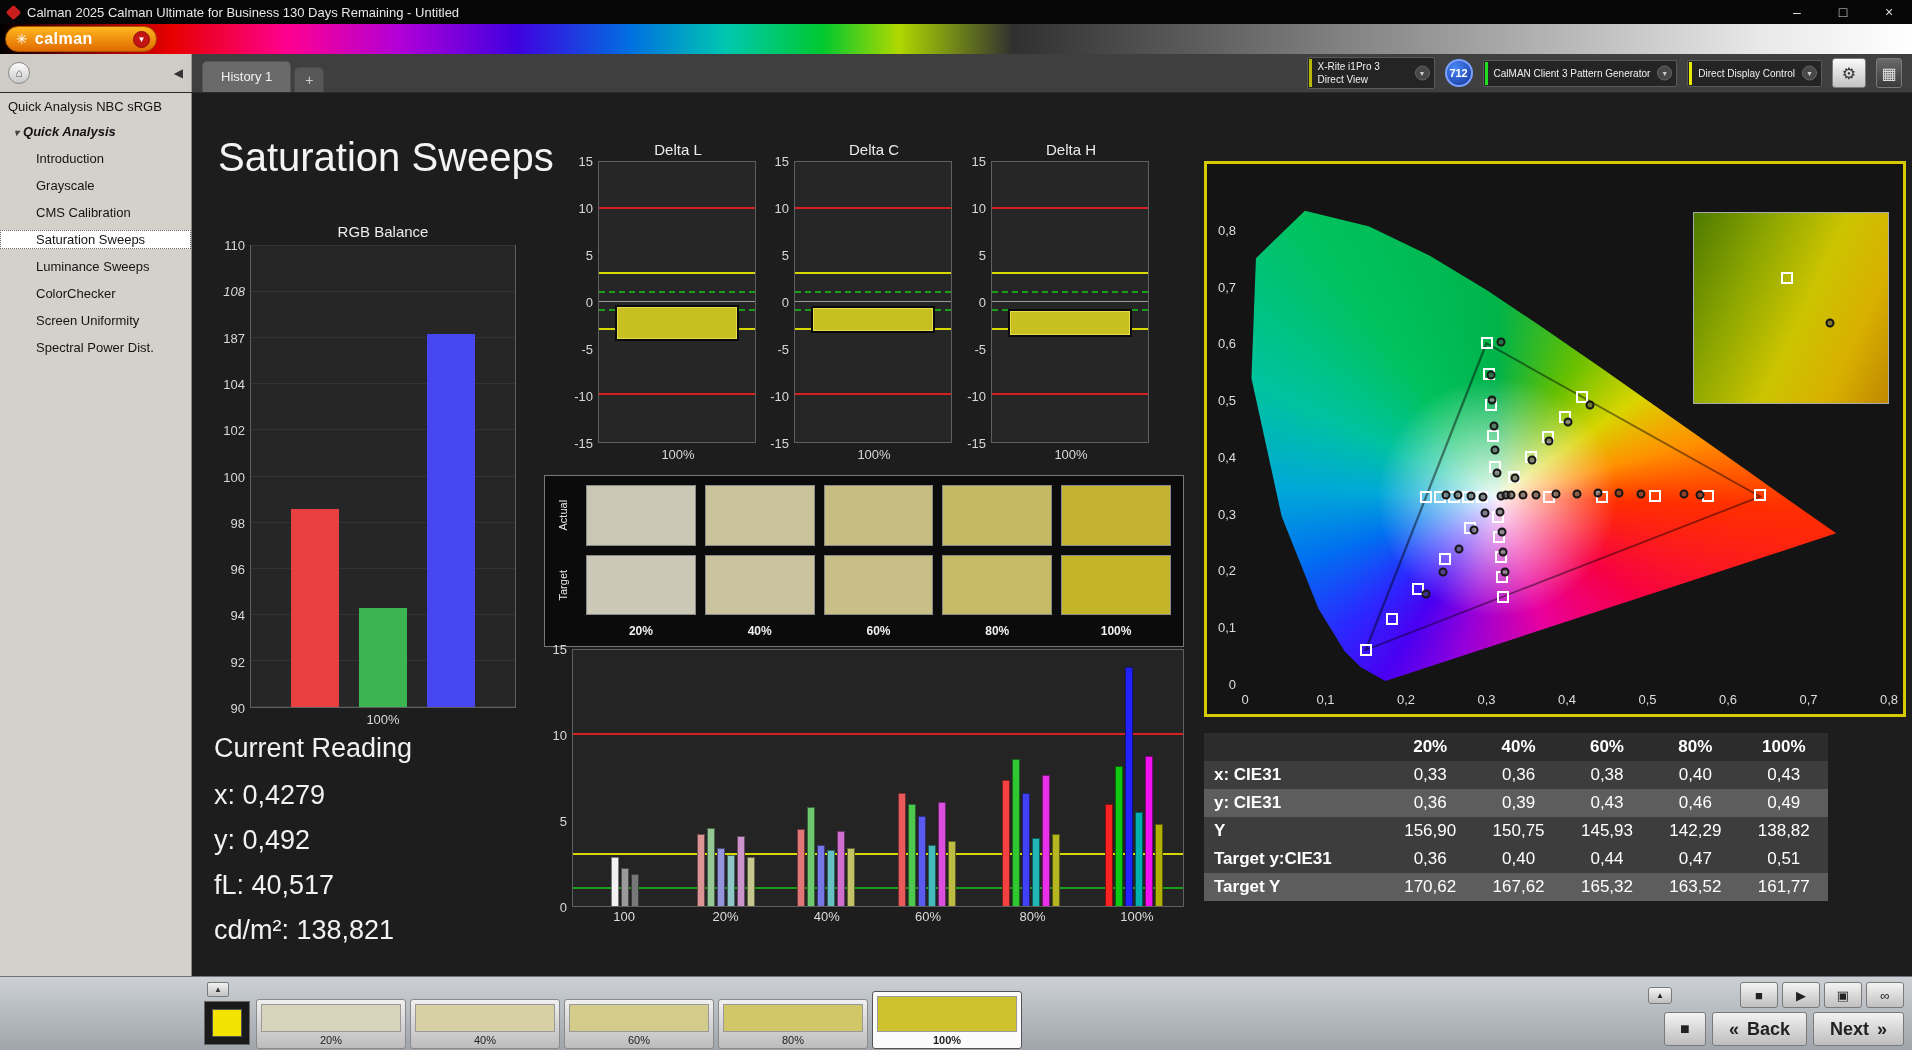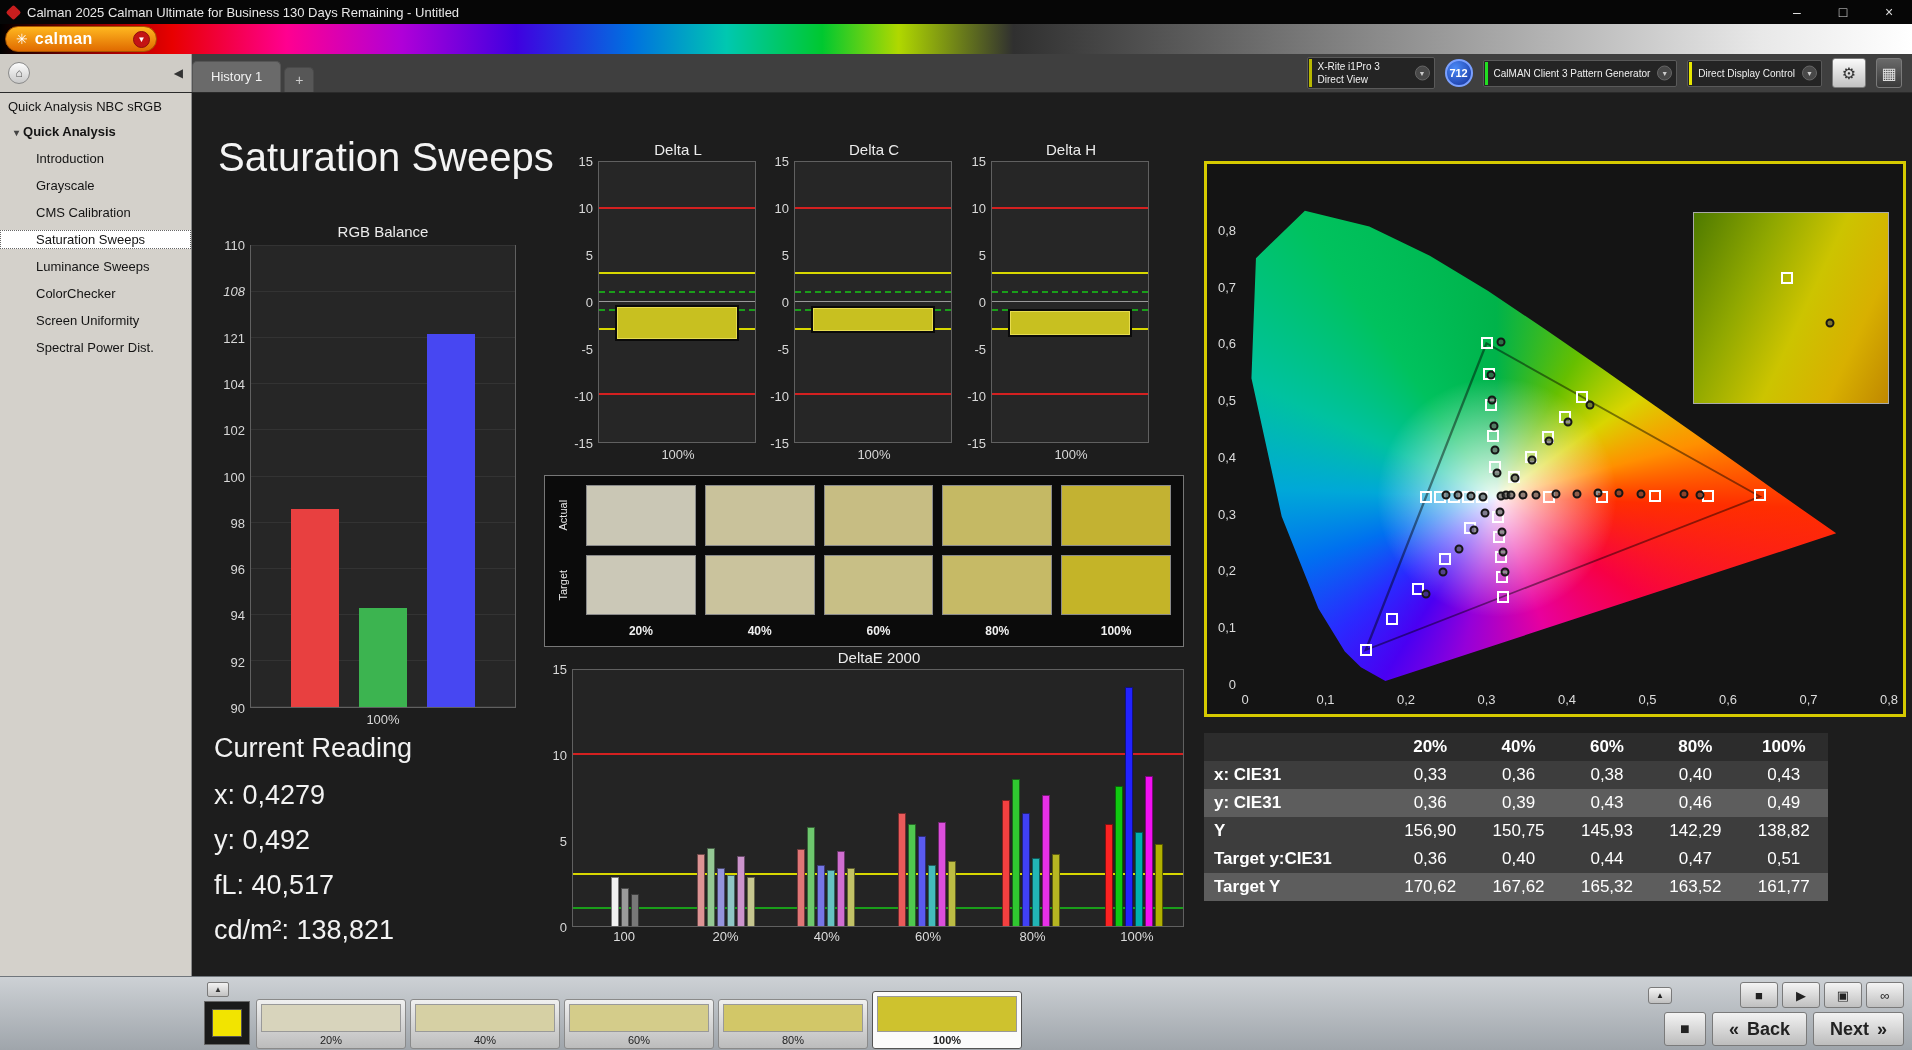--- a/index.html
+++ b/index.html
@@ -17,37 +17,37 @@
   .logo-btn{position:absolute;left:5px;top:2px;height:26px;width:152px;border-radius:13px;background:linear-gradient(#ffb820,#e06a00);border:1px solid #a85400;display:flex;align-items:center;padding:0 6px 0 10px;gap:7px;}
   .logo-star{color:#fff;font-size:14px;}
   .logo-text{color:#fff;font-size:16px;font-weight:bold;letter-spacing:.5px;flex:1;}
   .logo-caret{width:17px;height:17px;border-radius:50%;background:#c41414;border:1px solid #8e0e0e;color:#fff;font-size:8px;display:flex;align-items:center;justify-content:center;}
 
   
   .toolbar-row{height:39px;display:flex;background:#3f3f3f;border-bottom:1px solid #2a2a2a;}
   .sidebar-top{width:192px;background:#cfccc6;display:flex;align-items:center;justify-content:space-between;padding:0 8px;border-right:1px solid #9a9a9a;}
   .home-btn{width:22px;height:22px;border-radius:50%;background:linear-gradient(#fdfdfd,#c9c9c9);border:1px solid #8a8a8a;color:#555;font-size:12px;display:flex;align-items:center;justify-content:center;}
   .collapse-btn{color:#333;font-size:12px;}
-  .tabbar{flex:1;position:relative;display:flex;align-items:flex-end;}
+  .tabbar{flex:1;position:relative;display:flex;align-items:flex-end;padding-left:10px;}
   .tab{background:#6a6a6a;color:#f2f2f2;font-size:13px;padding:7px 18px 8px;border-radius:5px 5px 0 0;border:1px solid #555;border-bottom:none;}
   .tab-add{background:#575757;color:#ccc;font-size:14px;padding:4px 10px;border-radius:5px 5px 0 0;margin-left:3px;border:1px solid #4a4a4a;border-bottom:none;}
   .tab-right{position:absolute;right:10px;top:50%;transform:translateY(-50%);display:flex;align-items:center;gap:10px;}
   .devbox{position:relative;background:#242424;border:1px solid #5a5a5a;border-radius:2px;color:#f0f0f0;font-size:10px;line-height:1.3;padding:2px 26px 2px 10px;min-height:27px;display:flex;flex-direction:column;justify-content:center;min-width:128px;}
   .devbox .stripe{position:absolute;left:1px;top:1px;bottom:1px;width:3px;}
   .stripe.olive{background:#b8b800;} .stripe.green{background:#22dd22;} .stripe.yellow{background:#e8e800;}
   .devbox .caret{position:absolute;right:4px;top:50%;transform:translateY(-50%);width:15px;height:15px;border-radius:50%;background:#484848;border:1px solid #666;color:#ccc;font-size:7px;display:flex;align-items:center;justify-content:center;}
   .badge{width:28px;height:28px;border-radius:50%;background:radial-gradient(circle at 35% 30%,#4a8af8,#15309a);border:2px solid #7aa0ff;color:#fff;font-size:11px;font-weight:bold;display:flex;align-items:center;justify-content:center;}
   .square-btn{width:34px;height:30px;background:linear-gradient(#fafafa,#c2c2c2);border:1px solid #7a7a7a;border-radius:3px;color:#333;font-size:16px;display:flex;align-items:center;justify-content:center;}
   .square-btn.dark{background:linear-gradient(#6a6a6a,#3a3a3a);color:#ddd;width:26px;}
 
   
   .body-row{display:flex;height:883px;}
   .sidebar{width:192px;background:#d4d1cb;border-right:1px solid #8a8a8a;padding-top:4px;color:#141414;}
   .sidebar-header{font-size:13px;padding:2px 8px 8px;}
-  .tree-root{font-weight:bold;font-size:13px;padding:2px 6px 2px 14px;}
+  .tree-root{font-weight:bold;font-size:13px;padding:2px 6px 2px 14px;font-style:italic;}
   .tree-root .exp{font-size:10px;color:#444;margin-right:4px;}
   .tree-item{font-size:13px;padding:2px 4px 2px 36px;white-space:nowrap;margin-top:8px;}
   .tree-item.selected{background:#fff;outline:1px dotted #666;outline-offset:-1px;}
 
   .main{position:relative;flex:1;background:#1d1d1d;overflow:hidden;}
   #page-title{position:absolute;left:26px;top:42px;font-size:40px;color:#f4f4f4;}
 
   
   .chart-title{color:#ececec;font-size:15px;text-align:center;}
   .plot-wrap{display:flex;}
@@ -228,21 +228,21 @@
         <div class="plot-wrap">
           <div class="yaxis">
               <div class="ytick" style="bottom: 0%;">90</div>
               <div class="ytick" style="bottom: 10%;">92</div>
               <div class="ytick" style="bottom: 20%;">94</div>
               <div class="ytick" style="bottom: 30%;">96</div>
               <div class="ytick" style="bottom: 40%;">98</div>
               <div class="ytick" style="bottom: 50%;">100</div>
               <div class="ytick" style="bottom: 60%;">102</div>
               <div class="ytick" style="bottom: 70%;">104</div>
-              <div class="ytick" style="bottom: 80%;">121</div>
+              <div class="ytick" style="bottom: 80%;">187</div>
               <div class="ytick" style="bottom: 90%; font-style: italic;">108</div>
               <div class="ytick" style="bottom: 100%; text-align: right;">110</div>
             </div>
           <div class="plot">
               <div class="gridline" style="bottom: 0%;"></div>
               <div class="gridline" style="bottom: 10%;"></div>
               <div class="gridline" style="bottom: 20%;"></div>
               <div class="gridline" style="bottom: 30%;"></div>
               <div class="gridline" style="bottom: 40%;"></div>
               <div class="gridline" style="bottom: 50%;"></div>
@@ -352,21 +352,20 @@
             <div class="sw-corner"></div>
             <div class="sw-collab">20%</div>
             <div class="sw-collab">40%</div>
             <div class="sw-collab">60%</div>
             <div class="sw-collab">80%</div>
             <div class="sw-collab">100%</div>
           </div>
       </div>
 
       <div id="deltae">
-        <div class="chart-title">DeltaE 2000</div>
         <div class="plot-wrap">
           <div class="yaxis">
               <div class="ytick" style="bottom: 0%;">0</div>
               <div class="ytick" style="bottom: 33.3333%;">5</div>
               <div class="ytick" style="bottom: 66.6667%;">10</div>
               <div class="ytick" style="bottom: 100%;">15</div>
             </div>
           <div class="plot">
               <div class="refline" style="bottom: 66.6667%; background: rgb(212, 32, 32);"></div>
               <div class="refline" style="bottom: 20%; background: rgb(216, 216, 0);"></div>

